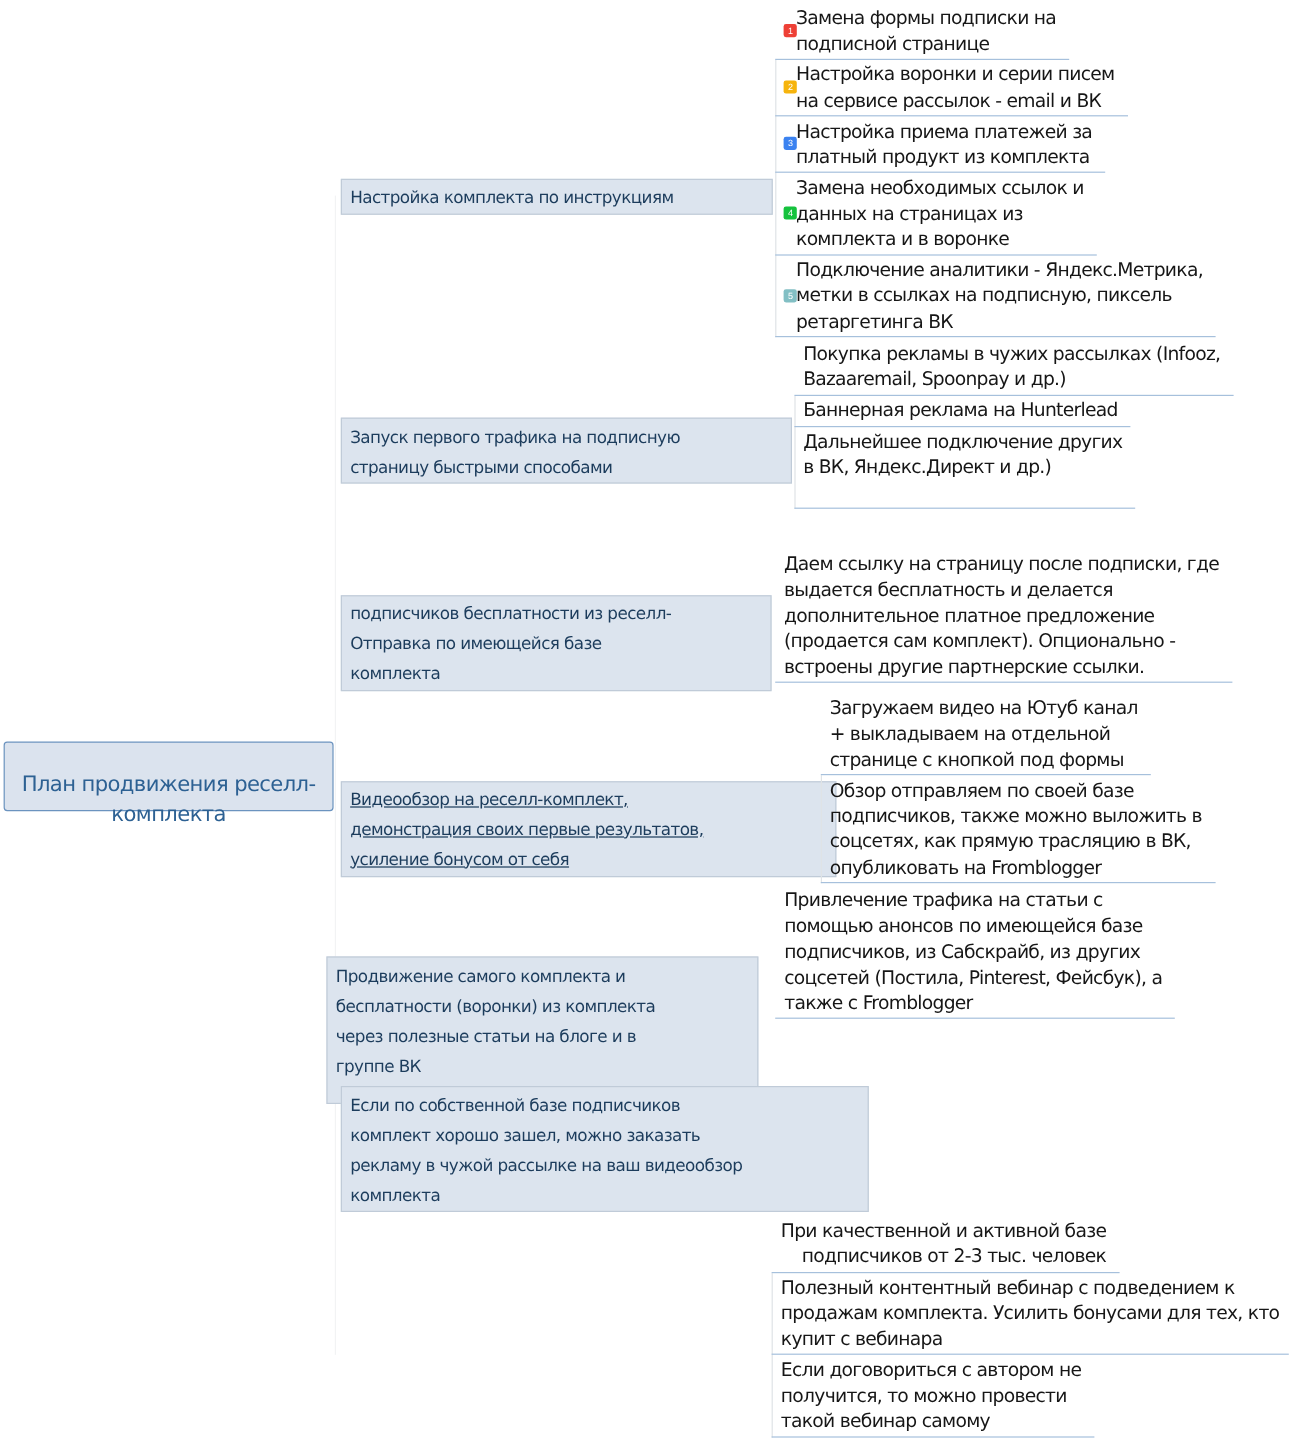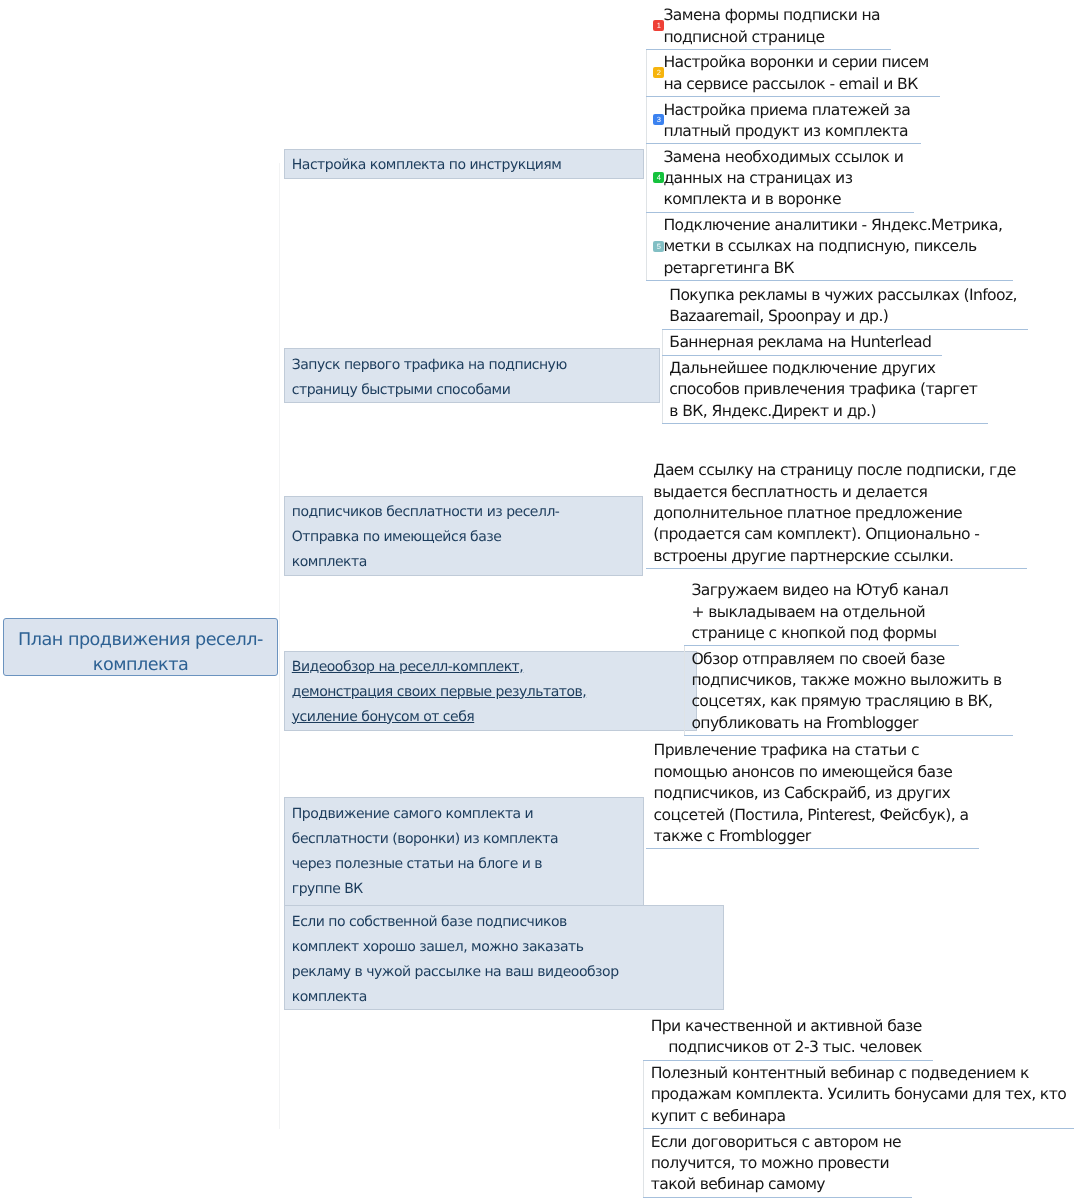--- a/index.html
+++ b/index.html
@@ -2,21 +2,21 @@
 <html><head>
 <meta charset="utf-8">
 <title>mindmap</title>
 <style>
 html,body{margin:0;padding:0;background:#fff;}
 body{width:1074px;height:1200px;overflow:hidden;font-family:"DejaVu Sans",sans-serif;
   -webkit-font-smoothing:antialiased;text-rendering:geometricPrecision;}
 #stage{position:relative;width:1074px;height:1200px;}
 .rootnode{position:absolute;box-sizing:border-box;background:#dbe3ee;
   border:1px solid #6b93bf;border-radius:3px;color:#2d6193;
-  font-size:17.6px;letter-spacing:-0.5px;line-height:25px;text-align:center;padding-top:9px;}
+  font-size:17.6px;letter-spacing:-0.5px;line-height:25px;text-align:center;padding-top:23px;}
 .l2{position:absolute;box-sizing:border-box;background:#dce4ee;border:1px solid #c0cbd8;
   color:#1c3c5c;font-size:14px;letter-spacing:-0.5px;line-height:25px;padding:3.3px 8px 0 6.8px;white-space:nowrap;}
 .l3{position:absolute;box-sizing:border-box;color:#161616;font-size:15.6px;letter-spacing:-0.6px;
   line-height:21.35px;border-bottom:1px solid #a6c0dc;white-space:nowrap;}
 .l3 .ln{white-space:nowrap;}
 .badge{position:absolute;width:10.5px;height:11px;border-radius:2px;color:#fff;
   text-align:center;font-family:"Liberation Sans",sans-serif;font-size:7.5px;line-height:11px;}
 .vline{position:absolute;width:1px;background:#dfe3e6;}
 .trunk{position:absolute;width:1px;background:#f2f3f4;}
 </style>
@@ -70,21 +70,20 @@
   <div class="vline" style="left:661.8px;top:329.9px;height:94.2px;"></div>
   <div class="l3" style="left:661.8px;top:282.8px;height:47.1px;padding:2.2px 11px 0 7.5px;">
       <div class="ln">Покупка рекламы в чужих рассылках (Infooz,</div>
       <div class="ln">Bazaaremail, Spoonpay и др.)</div>
     </div>
   <div class="l3" style="left:661.8px;top:329.9px;height:25.75px;padding:2.2px 11px 0 7.5px;">
       <div class="ln">Баннерная реклама на Hunterlead</div>
     </div>
   <div class="l3" style="left:661.8px;top:355.65px;height:68.45px;padding:2.2px 11px 0 7.5px;">
       <div class="ln">Дальнейшее подключение других</div>
-      <div class="ln">способов привлечения трафика (таргет</div>
       <div class="ln">в ВК, Яндекс.Директ и др.)</div>
     </div>
 
   <div class="l2" style="left:284px;top:495.7px;width:359px;height:80.2px;">
       <div class="ln">подписчиков бесплатности из реселл-</div>
       <div class="ln">Отправка по имеющейся базе</div>
       <div class="ln">комплекта</div>
     </div>
   <div class="vline" style="left:645.8px;top:537.15px;height:0px;"></div>
   <div class="l3" style="left:645.8px;top:426px;height:111.15px;padding:2.2px 11px 0 7.5px;margin-top:32px;">
@@ -106,21 +105,21 @@
       <div class="ln">+ выкладываем на отдельной</div>
       <div class="ln">странице с кнопкой под формы</div>
     </div>
   <div class="l3" style="left:683.9px;top:646.45px;height:89.8px;padding:2.2px 11px 0 7.5px;">
       <div class="ln">Обзор отправляем по своей базе</div>
       <div class="ln">подписчиков, также можно выложить в</div>
       <div class="ln">соцсетях, как прямую трасляцию в ВК,</div>
       <div class="ln">опубликовать на Fromblogger</div>
     </div>
 
-  <div class="l2" style="left:284px;top:797.3px;width:360px;height:123px;">
+  <div class="l2" style="left:272px;top:797.3px;width:360px;height:123px;">
       <div class="ln">Продвижение самого комплекта и</div>
       <div class="ln">бесплатности (воронки) из комплекта</div>
       <div class="ln">через полезные статьи на блоге и в</div>
       <div class="ln">группе ВК</div>
     </div>
   <div class="vline" style="left:646px;top:849.45px;height:0px;"></div>
   <div class="l3" style="left:646px;top:738.3px;height:111.15px;padding:2.2px 11px 0 7.5px;">
       <div class="ln">Привлечение трафика на статьи с</div>
       <div class="ln">помощью анонсов по имеющейся базе</div>
       <div class="ln">подписчиков, из Сабскрайб, из других</div>

